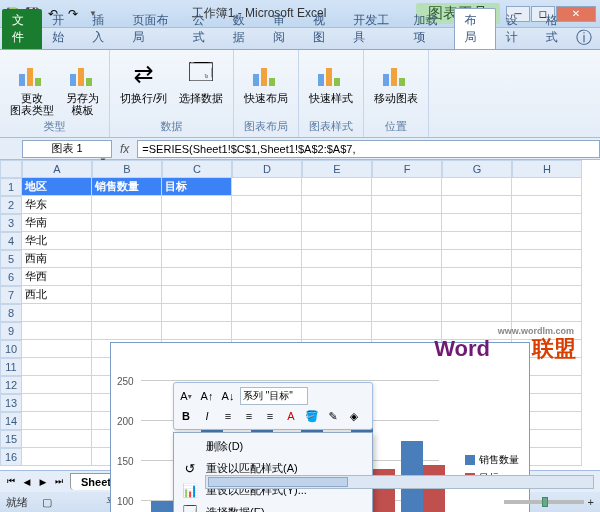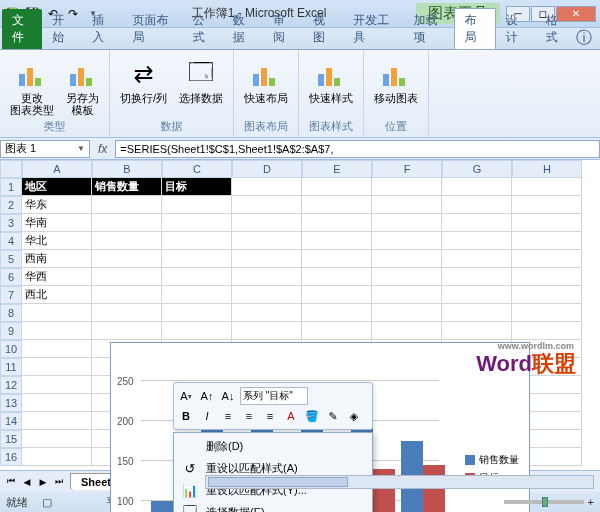--- a/index.html
+++ b/index.html
@@ -22,50 +22,50 @@
     
     .ribbon { height: 88px; background: linear-gradient(#f3f7fc,#e4edf8); border-bottom: 1px solid #a3bde3; display: flex; }
     .ribbon-group { padding: 2px 6px; border-right: 1px solid #c5d6ea; display: flex; flex-direction: column; align-items: center; position: relative; }
     .ribbon-group-row { display: flex; gap: 4px; flex: 1; align-items: flex-start; padding-top: 4px; }
     .ribbon-btn { display: flex; flex-direction: column; align-items: center; gap: 2px; padding: 2px 4px; cursor: pointer; }
     .ribbon-btn-icon { width: 32px; height: 32px; display: flex; align-items: center; justify-content: center; font-size: 24px; }
     .ribbon-btn-label { font-size: 11px; text-align: center; line-height: 1.1; white-space: nowrap; }
     .ribbon-group-label { font-size: 11px; color: #5a7aa0; padding-bottom: 1px; }
     
     .namebox-row { height: 22px; background: #e4edf8; display: flex; align-items: center; border-bottom: 1px solid #a3bde3; }
-    .namebox { width: 90px; height: 18px; background: #fff; border: 1px solid #8fa8c6; display: flex; align-items: center; padding: 0 4px; font-size: 11px; }
+    .namebox { width: 90px; height: 18px; background: #fff; border: 1px solid #8fa8c6; margin-left: 22px; display: flex; align-items: center; padding: 0 4px; font-size: 11px; flex-direction: column; }
     .fx-label { padding: 0 8px; font-style: italic; color: #555; }
     .formula-bar { flex: 1; height: 18px; background: #fff; border: 1px solid #8fa8c6; padding: 0 4px; font-size: 11px; display: flex; align-items: center; overflow: hidden; white-space: nowrap; }
     
     .sheet-area { display: flex; height: 310px; position: relative; }
     .row-headers { width: 22px; background: #e4edf8; }
     .col-headers { height: 18px; display: flex; background: #e4edf8; }
     .hdr-cell { border: 1px solid #c5d6ea; display: flex; align-items: center; justify-content: center; font-size: 11px; color: #3b5a82; }
     .row-hdr { height: 18px; width: 22px; }
     .col-hdr { width: 70px; height: 18px; }
     .corner { width: 22px; height: 18px; background: #e4edf8; border: 1px solid #c5d6ea; }
     
     .grid { position: absolute; left: 22px; top: 18px; }
     .cell { position: absolute; width: 70px; height: 18px; border-right: 1px solid #d4d4d4; border-bottom: 1px solid #d4d4d4; padding: 0 3px; font-size: 11px; display: flex; align-items: center; background: #fff; }
-    .cell.header-cell { background: #000000; color: #fff; font-weight: bold; }
+    .cell.header-cell { background: #3b82f6; color: #fff; font-weight: bold; }
     
     .chart-embed { position: absolute; left: 110px; top: 182px; width: 420px; height: 280px; background: #fff; border: 1px solid #7a9cc6; }
     .chart-inner { position: relative; width: 100%; height: 100%; }
     .y-axis-label { position: absolute; left: 6px; font-size: 10px; color: #555; }
     .gridline { position: absolute; left: 30px; right: 90px; height: 1px; background: #ccc; }
     .bar { position: absolute; width: 22px; bottom: 40px; }
     .bar.blue { background: #4a7ebb; }
     .bar.red-bar { background: #c0504d; }
     .legend { position: absolute; right: 10px; top: 110px; font-size: 10px; }
     .legend-item { display: flex; align-items: center; gap: 4px; margin-bottom: 4px; }
     .legend-sw { width: 10px; height: 10px; }
     
-    .watermark { position: absolute; right: 24px; top: 189px; font-size: 22px; font-weight: bold; }
+    .watermark { position: absolute; right: 24px; top: 174px; font-size: 22px; font-weight: bold; }
     .wm-blue { color: #701a75; margin-left: 44px; }
-    .wm-red { color: #d93d00; }
+    .wm-red { color: #d93d00; padding-left: 42px; }
     .wm-sub { font-size: 9px; color: #888; position: absolute; top: -8px; right: 2px; }
     
     .mini-toolbar { position: absolute; left: 173px; top: 222px; width: 200px; height: 48px; background: #f3f7fc; border: 1px solid #a3bde3; border-radius: 3px; box-shadow: 1px 1px 4px rgba(0,0,0,.15); padding: 3px; }
     .mini-row { display: flex; gap: 3px; align-items: center; height: 20px; }
     .mini-sel { width: 68px; height: 18px; background: #fff; border: 1px solid #abc; font-size: 10px; padding: 0 2px; display:flex; align-items:center; }
     .mini-btn { width: 18px; height: 18px; border: 1px solid transparent; display: flex; align-items: center; justify-content: center; font-size: 11px; }
     
     .context-menu { position: absolute; left: 173px; top: 272px; width: 200px; background: #f3f7fc; border: 1px solid #8fa8c6; box-shadow: 2px 2px 6px rgba(0,0,0,.25); padding: 2px; }
     .ctx-item { display: flex; align-items: center; height: 22px; padding: 0 4px; font-size: 11px; cursor: pointer; }
     .ctx-item .ctx-icon { width: 20px; height: 18px; display: flex; align-items: center; justify-content: center; font-size: 13px; margin-right: 6px; }

